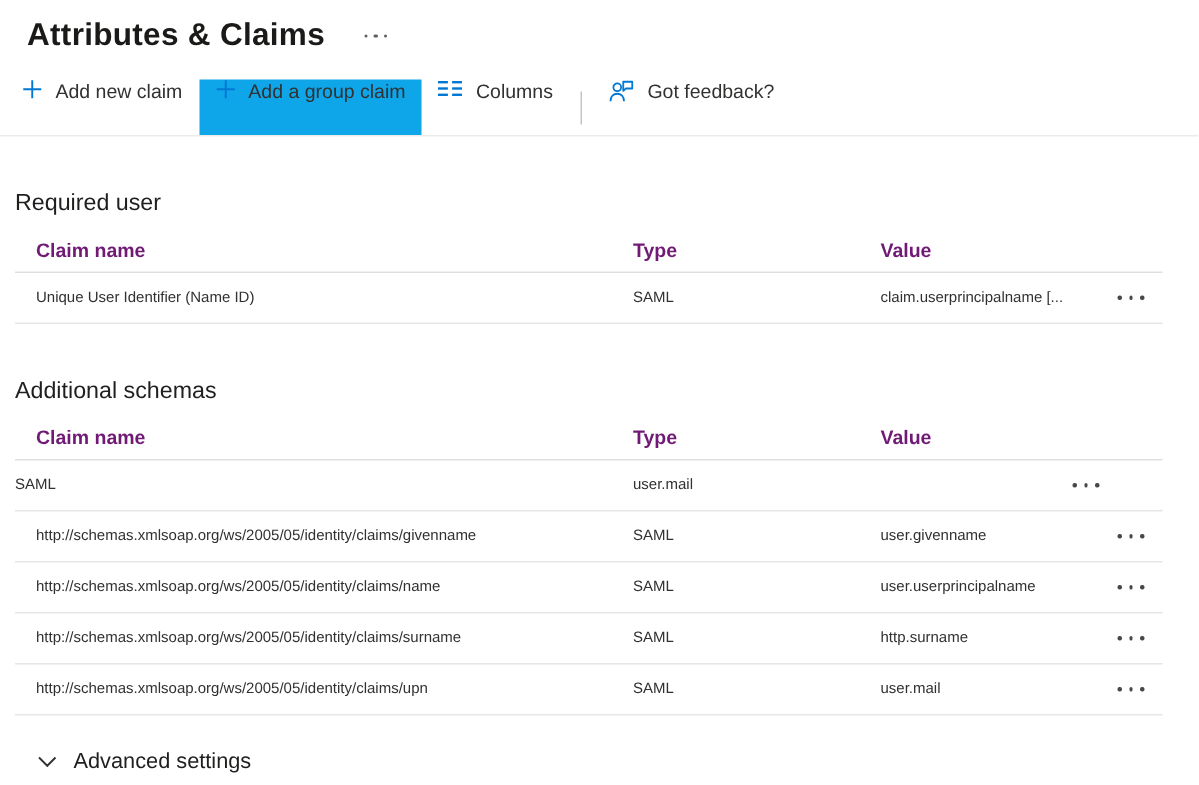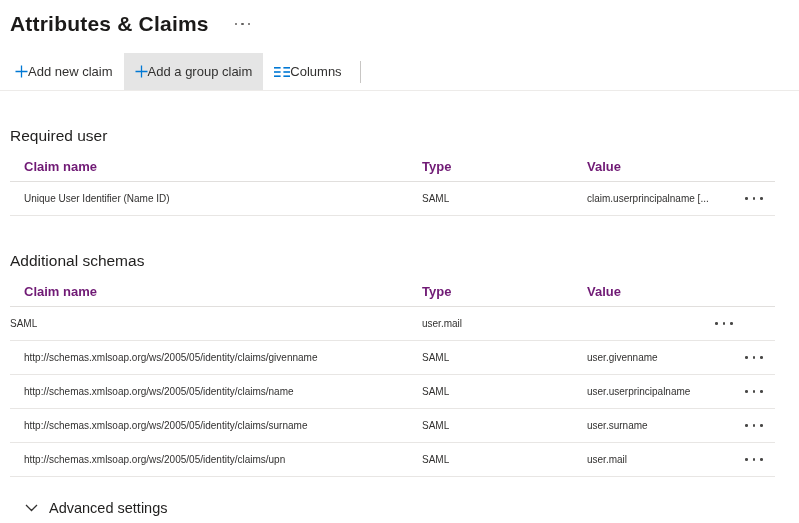--- a/index.html
+++ b/index.html
@@ -1,29 +1,29 @@
 <!DOCTYPE html>
 <html><head>
 <meta charset="utf-8">
 <style>
   * { box-sizing: border-box; margin: 0; padding: 0; }
   html, body { width: 799px; height: 523px; background: #fff; overflow: hidden; }
   body { font-family: "Liberation Sans", "DejaVu Sans", sans-serif; color: #323130; }
   .page { width: 799px; height: 523px; position: relative; }
 
   
-  .title-row { display: flex; align-items: center; gap: 22px; padding: 10px 10px 0 10px; }
+  .title-row { display: flex; align-items: center; gap: 22px; padding: 10px 10px 0 18px; }
   .page-title { font-size: 21px; line-height: 28px; font-weight: 700; color: #1b1a19; letter-spacing: 0.2px; }
   .dots-btn { display: inline-flex; align-items: center; gap: 4px; background: none; border: none; padding: 4px; cursor: pointer; }
   .dots-btn .dot { width: 2.5px; height: 2.5px; border-radius: 50%; background: #605e5c; display: inline-block; }
 
   
   .toolbar { display: flex; align-items: center; height: 38px; margin-top: 15px; padding-left: 4px; border-bottom: 1px solid #edebe9; }
-  .tb-btn { display: inline-flex; align-items: center; height: 100%; padding: 0 11px; background: none; border: none; cursor: pointer; font-family: inherit; font-size: 13px; color: #323130; white-space: nowrap; }
-  .tb-btn.active { background: #e5e5e5; }
+  .tb-btn { display: inline-flex; align-items: flex-start; gap: 9px; height: 100%; padding: 0 11px; background: none; border: none; cursor: pointer; font-family: inherit; font-size: 13px; color: #323130; white-space: nowrap; }
+  .tb-btn.active { background: #0ea5e9; }
   .tb-sep { width: 1px; height: 22px; background: #c8c6c4; margin: 0 7px; }
   .icon-svg { display: block; flex: 0 0 auto; }
 
   
   .section-h { font-size: 15.5px; line-height: 20px; font-weight: 400; color: #201f1e; margin: 35px 0 0 10px; }
 
   
   .claims-table { margin: 6px 24px 0 10px; }
   .t-row { display: grid; grid-template-columns: 412px 165px 158px 30px; align-items: center; border-bottom: 1px solid #e8e6e4; }
   .t-row > .cell-first { padding-left: 14px; }
@@ -73,20 +73,30 @@
             <rect x="0" y="5.2" width="6.6" height="1.6"></rect>
             <rect x="0" y="9.4" width="6.6" height="1.6"></rect>
           <rect x="9.4" y="1" width="6.6" height="1.6"></rect>
             <rect x="9.4" y="5.2" width="6.6" height="1.6"></rect>
             <rect x="9.4" y="9.4" width="6.6" height="1.6"></rect>
         </g>
       </svg>
       <span>Columns</span>
     </button>
     <div class="tb-sep"></div>
+    <button class="tb-btn">
+      <svg class="icon-svg" width="17" height="16" viewBox="0 0 17 16">
+        <g fill="none" stroke="#0078d4" stroke-width="1.2">
+          <circle cx="5.5" cy="5.2" r="2.6"></circle>
+          <path d="M1 14.5c0-3.2 2-5 4.5-5s4.5 1.8 4.5 5"></path>
+          <path d="M9.5 1.5h6v4.5h-4.2l-1.8 1.6v-1.6h0z" stroke-linejoin="round"></path>
+        </g>
+      </svg>
+      <span>Got feedback?</span>
+    </button>
   </div>
 
   <h2 class="section-h">Required user</h2>
   <div class="claims-table">
     <div class="t-row t-head">
       <div class="cell-first">Claim name</div>
       <div>Type</div>
       <div>Value</div>
       <div></div>
     </div>
@@ -147,21 +157,21 @@
           <span class="dot"></span>
             <span class="dot"></span>
             <span class="dot"></span>
         </button>
       </div>
     </div>
 
     <div class="t-row t-data">
       <div class="cell-first">http://schemas.xmlsoap.org/ws/2005/05/identity/claims/surname</div>
       <div>SAML</div>
-      <div>user.surname</div>
+      <div>http.surname</div>
       <div class="cell-menu">
         <button class="row-menu">
           <span class="dot"></span>
             <span class="dot"></span>
             <span class="dot"></span>
         </button>
       </div>
     </div>
 
     <div class="t-row t-data">

